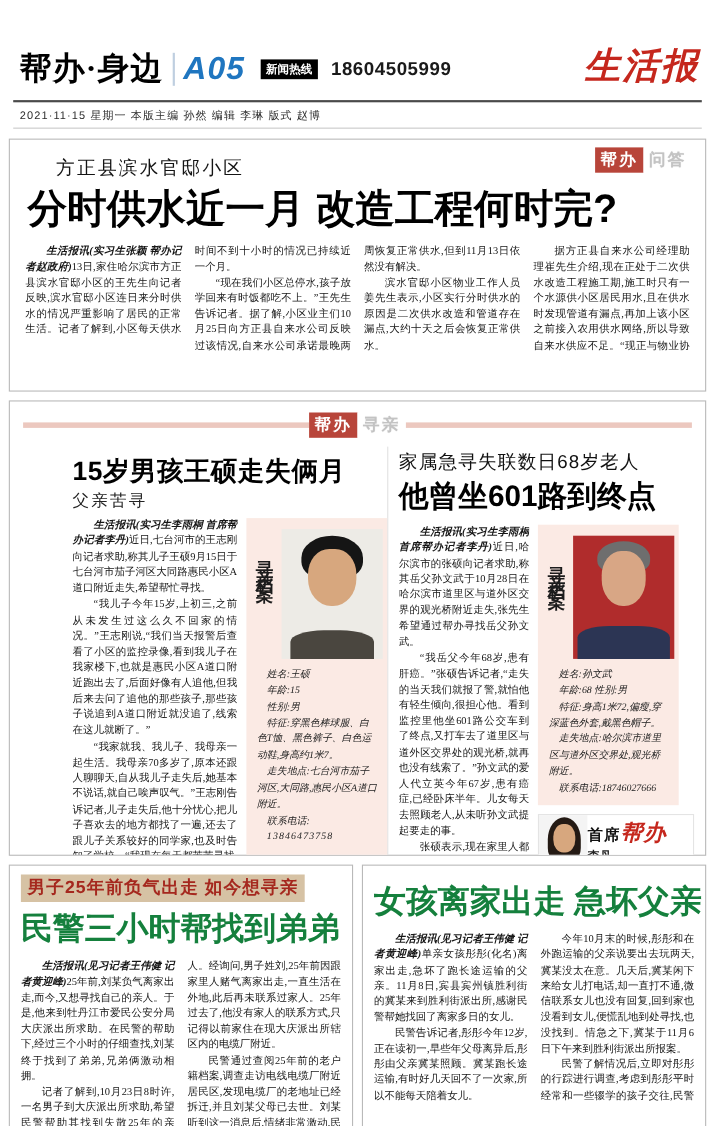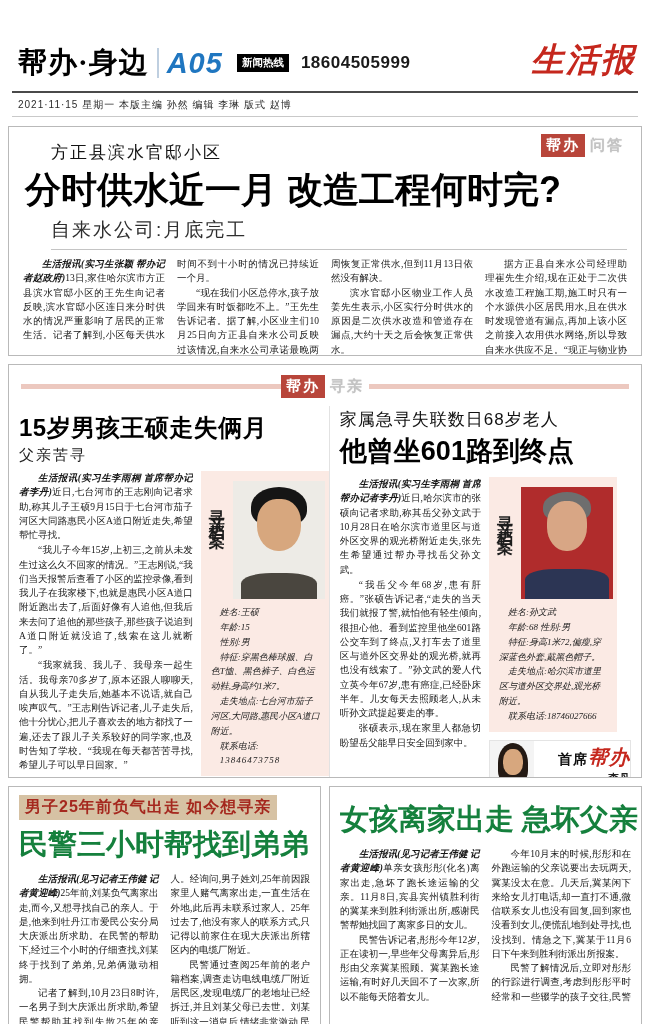--- a/index.html
+++ b/index.html
@@ -46,21 +46,21 @@
                 padding-bottom:6px; border-bottom:1px solid #c4c4c4;
                 font-family:"Liberation Sans",sans-serif; }
   .qa-body { margin-top:7px; column-count:4; column-gap:12px; height:112px; overflow:hidden; }
   .news-p { font-size:9.5px; line-height:1.5; text-align:justify; text-indent:2em; color:#161616; }
   .lead { font-style:italic; font-weight:bold; }
   
   .xq-box { margin:8px 8px 0 8px; height:414px; padding:8px 10px; overflow:hidden; }
   .section-bar { display:flex; align-items:center; margin:2px 2px 8px 2px; }
   .bar-line { flex:1; height:5px; background:#ecc8bf; }
   .xq-row { display:flex; }
-  .xq-left { width:316px; padding-right:0; border-right:1px solid #e2e2e2; }
+  .xq-left { width:316px; padding-right:0; border-right:1px solid #e2e2e2;margin-left:47px; }
   .xq-right { width:306px; padding-left:10px; }
   .xq-headline { font-size:24px; font-weight:bold; font-family:"Liberation Sans",sans-serif;
                  color:#000; letter-spacing:0.5px; margin:6px 0 2px 0; white-space:nowrap; }
   .xq-sub { font-size:15px; color:#222; letter-spacing:2px; margin-bottom:6px;
             font-family:"Liberation Sans",sans-serif; }
   .xq-kicker { font-size:17px; color:#111; letter-spacing:1px; margin:2px 0 0 0;
                font-family:"Liberation Sans",sans-serif; }
   .xq-headline2 { font-size:27px; font-weight:bold; font-family:"Liberation Sans",sans-serif;
                   color:#000; margin:2px 0 8px 0; white-space:nowrap; }
   .xq-flex { display:flex; gap:8px; }
@@ -89,21 +89,21 @@
   .p-man .hair { left:22px; top:5px; width:48px; height:30px; border-radius:50% 50% 40% 40%; background:#6e6e6e; }
   .p-man .face { left:26px; top:14px; width:40px; height:50px; border-radius:44% 44% 48% 48%; background:#d8a685; }
   .p-man .torso { left:4px; width:84px; height:30px; background:#2c3554; border-radius:35% 35% 0 0; }
   
   .helper-card { width:142px; height:64px; margin-top:8px; background:#fff;
                  border:1px solid #e4e4e4; display:flex; overflow:hidden; position:relative; }
   .p-woman { width:44px; height:62px; background:#f4f4f4; flex:0 0 44px; }
   .p-woman .hair { left:8px; top:2px; width:30px; height:40px; border-radius:50% 50% 30% 30%; background:#241a14; }
   .p-woman .face { left:13px; top:8px; width:20px; height:26px; border-radius:45%; }
   .p-woman .torso { left:2px; width:40px; height:22px; background:#27497c; border-radius:40% 40% 0 0; }
-  .helper-right { flex:1; text-align:right; padding-top:3px; font-family:Liberation Serif, serif; }
+  .helper-right { flex:1; text-align:left; padding-top:3px; font-family:Liberation Serif, serif; }
   .h-black { font-size:14px; font-weight:bold; color:#111; letter-spacing:1px; }
   .h-red { font-size:20px; font-weight:bold; font-style:italic; color:#c5271d; letter-spacing:1px; }
   .h-name { font-size:11px; font-weight:bold; color:#222; }
   .h-phone { background:#bf3a2d; color:#fff; font-size:12.5px; font-weight:bold;
              margin:2px 2px 0 2px; padding:1px 0; letter-spacing:.5px; }
   .h-orn { position:absolute; right:2px; bottom:2px; width:13px; height:17px; background:#c9702e; }
   
   .bottom-row { display:flex; gap:8px; margin:8px 8px 0 8px; height:242px; }
   .b-article { flex:1; padding:8px 10px; overflow:hidden; }
   .b-kicker { display:inline-block; background:#d6c2a4; color:#a5281e; font-weight:bold;
@@ -132,21 +132,20 @@
   <div class="dateline">2021·11·15  星期一   本版主编 孙然   编辑 李琳   版式 赵博</div>
   <div class="rule-light"></div>
 
   <section class="box qa-box">
     <div class="badge qa-badge">
       <span class="badge-red">帮办</span>
       <span class="badge-outline">问答</span>
     </div>
     <div class="qa-kicker">方正县滨水官邸小区</div>
     <h1 class="qa-headline">分时供水近一月 改造工程何时完?</h1>
-    <div class="qa-subhead">自来水公司:月底完工</div>
     <div class="qa-body">
       <p class="news-p"><span class="lead">生活报讯(实习生张颖 帮办记者赵政府)</span><span>13日,家住哈尔滨市方正县滨水官邸小区的王先生向记者反映,滨水官邸小区连日来分时供水的情况严重影响了居民的正常生活。记者了解到,小区每天供水时间不到十小时的情况已持续近一个月。</span></p>
       <p class="news-p">“现在我们小区总停水,孩子放学回来有时饭都吃不上。”王先生告诉记者。据了解,小区业主们10月25日向方正县自来水公司反映过该情况,自来水公司承诺最晚两周恢复正常供水,但到11月13日依然没有解决。</p>
       <p class="news-p">滨水官邸小区物业工作人员姜先生表示,小区实行分时供水的原因是二次供水改造和管道存在漏点,大约十天之后会恢复正常供水。</p>
       <p class="news-p">据方正县自来水公司经理助理崔先生介绍,现在正处于二次供水改造工程施工期,施工时只有一个水源供小区居民用水,且在供水时发现管道有漏点,再加上该小区之前接入农用供水网络,所以导致自来水供应不足。“现正与物业协调,根据图纸修补漏点,尽快先满足小区住户的正常供水。”记者从方正县自来水公司了解到,滨水官邸小区二次供水改造工程最晚11月末前完成。</p>
     </div>
   </section>
 
   <section class="box xq-box">
     <div class="section-bar">

